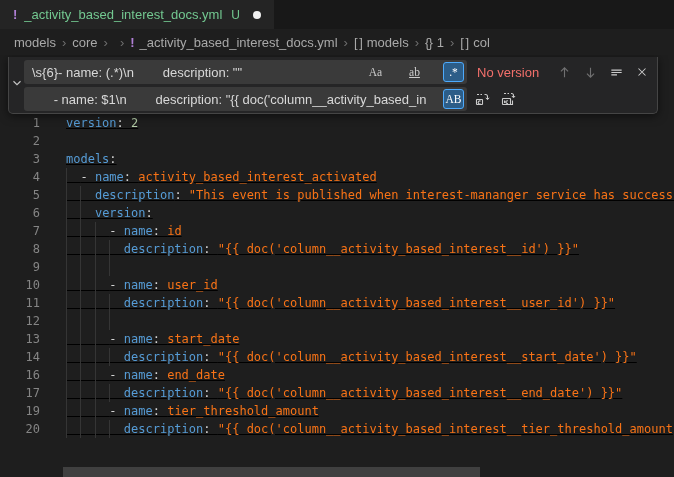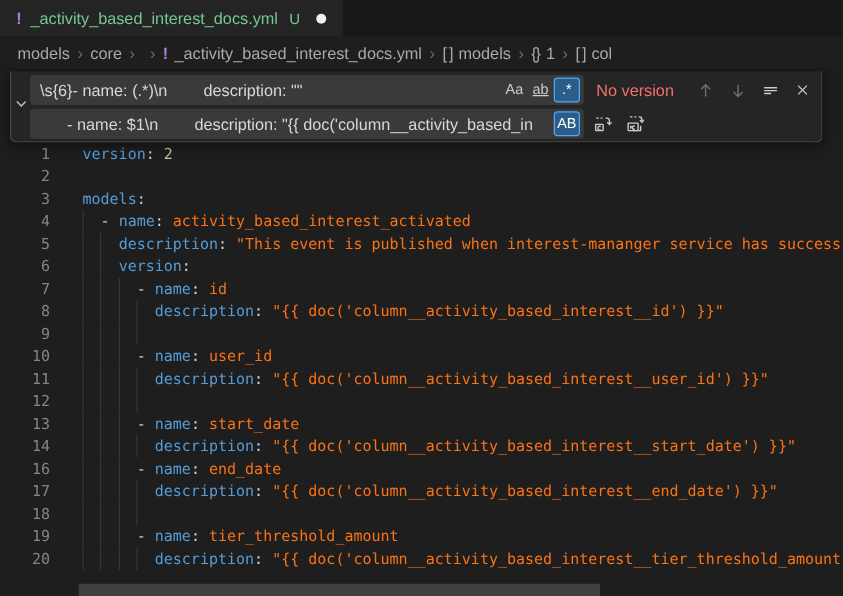--- a/index.html
+++ b/index.html
@@ -22,21 +22,21 @@
   .bc-sep { color:#6e6e6e; margin:0 6px; font-size:13px; }
   .bc-icon { color:#a9a9a9; margin-right:5px; letter-spacing:-1px; }
   .bc-icon.purple { color:#b180d7; font-weight:bold; letter-spacing:0; }
   .bc-item { display:inline-flex; align-items:center; cursor:default; }
 
   
   .editor { position:relative; width:674px; height:422px; background:#1e1e1e; overflow:hidden; }
   .lines { margin-top:59px; font-family:"DejaVu Sans Mono", monospace; font-size:12px; }
   .line { display:flex; height:18px; line-height:18px; white-space:pre; }
   .ln { flex:none; width:40px; text-align:right; color:#858585; }
-  .code { position:relative; padding-left:26px; flex:1; overflow:hidden; }
+  .code { position:relative; padding-left:26px; flex:1; overflow:hidden;text-decoration:underline; }
   .guide { position:absolute; top:0; bottom:0; width:1px; background:#353535; }
   .tok-key { color:#569cd6; }
   .tok-pun { color:#d4d4d4; }
   .tok-str { color:#f97316; }
   .tok-num { color:#b5cea8; }
   .tok-ws  { color:#d4d4d4; }
 
   .hscroll { position:absolute; left:63px; bottom:0; width:417px; height:10px;
     background:rgba(121,121,121,0.38); }
 
@@ -44,21 +44,21 @@
   .findwidget { position:absolute; top:2px; left:8px; width:650px; height:57px;
     background:#252526; border:1px solid #454545; border-top:none;
     border-radius:0 0 5px 5px; box-shadow:0 2px 10px rgba(0,0,0,.55);
     display:flex; align-items:stretch; }
   .fw-toggle { width:24px; display:flex; align-items:center; justify-content:center; color:#c5c5c5; }
   .fw-rows { flex:1; padding:3px 4px 3px 0; display:flex; flex-direction:column; gap:3px; }
   .fw-row { display:flex; align-items:center; height:24px; }
   .fw-input { width:443px; height:24px; background:#3a3a3a; border-radius:3px;
     display:flex; align-items:center; padding:0 3px 0 8px; overflow:hidden; }
   .fw-text { flex:1; font-size:13px; color:#d8d8d8; white-space:pre; overflow:hidden; }
-  .fw-opts { display:flex; gap:0; flex:none; margin-left:4px; }
+  .fw-opts { display:flex; gap:18px; flex:none; margin-left:4px;font-family:Liberation Serif, serif; }
   .opt { width:21px; height:20px; border-radius:3px; display:flex; align-items:center;
     justify-content:center; font-size:11.5px; color:#cccccc; border:1px solid transparent; }
   .opt.underlined { text-decoration:underline; }
   .opt.active { background:rgba(36,114,184,0.62); border-color:#4daafc; color:#ffffff; }
   .fw-results { color:#f4706b; font-size:13px; margin-left:10px; min-width:72px; }
   .fw-btn { width:22px; height:22px; display:flex; align-items:center; justify-content:center;
     margin-left:4px; border-radius:3px; color:#cccccc; }
   .fw-btn svg { display:block; }
   .fw-btn.disabled { opacity:0.45; }
 </style>
@@ -118,21 +118,20 @@
         <div class="line"><span class="ln">7</span><span class="code"><span class="guide" style="left: calc(0ch + 26px);"></span><span class="guide" style="left: calc(2ch + 26px);"></span><span class="guide" style="left: calc(4ch + 26px);"></span><span class="tok-ws">      </span><span class="tok-pun">- </span><span class="tok-key">name</span><span class="tok-pun">: </span><span class="tok-str">id</span></span></div>
         <div class="line"><span class="ln">8</span><span class="code"><span class="guide" style="left: calc(0ch + 26px);"></span><span class="guide" style="left: calc(2ch + 26px);"></span><span class="guide" style="left: calc(4ch + 26px);"></span><span class="guide" style="left: calc(6ch + 26px);"></span><span class="tok-ws">        </span><span class="tok-key">description</span><span class="tok-pun">: </span><span class="tok-str">"{{ doc('column__activity_based_interest__id') }}"</span></span></div>
         <div class="line"><span class="ln">9</span><span class="code"><span class="guide" style="left: calc(0ch + 26px);"></span><span class="guide" style="left: calc(2ch + 26px);"></span><span class="guide" style="left: calc(4ch + 26px);"></span><span class="guide" style="left: calc(6ch + 26px);"></span></span></div>
         <div class="line"><span class="ln">10</span><span class="code"><span class="guide" style="left: calc(0ch + 26px);"></span><span class="guide" style="left: calc(2ch + 26px);"></span><span class="guide" style="left: calc(4ch + 26px);"></span><span class="tok-ws">      </span><span class="tok-pun">- </span><span class="tok-key">name</span><span class="tok-pun">: </span><span class="tok-str">user_id</span></span></div>
         <div class="line"><span class="ln">11</span><span class="code"><span class="guide" style="left: calc(0ch + 26px);"></span><span class="guide" style="left: calc(2ch + 26px);"></span><span class="guide" style="left: calc(4ch + 26px);"></span><span class="guide" style="left: calc(6ch + 26px);"></span><span class="tok-ws">        </span><span class="tok-key">description</span><span class="tok-pun">: </span><span class="tok-str">"{{ doc('column__activity_based_interest__user_id') }}"</span></span></div>
         <div class="line"><span class="ln">12</span><span class="code"><span class="guide" style="left: calc(0ch + 26px);"></span><span class="guide" style="left: calc(2ch + 26px);"></span><span class="guide" style="left: calc(4ch + 26px);"></span><span class="guide" style="left: calc(6ch + 26px);"></span></span></div>
         <div class="line"><span class="ln">13</span><span class="code"><span class="guide" style="left: calc(0ch + 26px);"></span><span class="guide" style="left: calc(2ch + 26px);"></span><span class="guide" style="left: calc(4ch + 26px);"></span><span class="tok-ws">      </span><span class="tok-pun">- </span><span class="tok-key">name</span><span class="tok-pun">: </span><span class="tok-str">start_date</span></span></div>
         <div class="line"><span class="ln">14</span><span class="code"><span class="guide" style="left: calc(0ch + 26px);"></span><span class="guide" style="left: calc(2ch + 26px);"></span><span class="guide" style="left: calc(4ch + 26px);"></span><span class="guide" style="left: calc(6ch + 26px);"></span><span class="tok-ws">        </span><span class="tok-key">description</span><span class="tok-pun">: </span><span class="tok-str">"{{ doc('column__activity_based_interest__start_date') }}"</span></span></div>
         <div class="line"><span class="ln">16</span><span class="code"><span class="guide" style="left: calc(0ch + 26px);"></span><span class="guide" style="left: calc(2ch + 26px);"></span><span class="guide" style="left: calc(4ch + 26px);"></span><span class="tok-ws">      </span><span class="tok-pun">- </span><span class="tok-key">name</span><span class="tok-pun">: </span><span class="tok-str">end_date</span></span></div>
         <div class="line"><span class="ln">17</span><span class="code"><span class="guide" style="left: calc(0ch + 26px);"></span><span class="guide" style="left: calc(2ch + 26px);"></span><span class="guide" style="left: calc(4ch + 26px);"></span><span class="guide" style="left: calc(6ch + 26px);"></span><span class="tok-ws">        </span><span class="tok-key">description</span><span class="tok-pun">: </span><span class="tok-str">"{{ doc('column__activity_based_interest__end_date') }}"</span></span></div>
-        <div class="line"><span class="ln">18</span><span class="code"><span class="guide" style="left: calc(0ch + 26px);"></span><span class="guide" style="left: calc(2ch + 26px);"></span><span class="guide" style="left: calc(4ch + 26px);"></span><span class="guide" style="left: calc(6ch + 26px);"></span></span></div>
         <div class="line"><span class="ln">19</span><span class="code"><span class="guide" style="left: calc(0ch + 26px);"></span><span class="guide" style="left: calc(2ch + 26px);"></span><span class="guide" style="left: calc(4ch + 26px);"></span><span class="tok-ws">      </span><span class="tok-pun">- </span><span class="tok-key">name</span><span class="tok-pun">: </span><span class="tok-str">tier_threshold_amount</span></span></div>
         <div class="line"><span class="ln">20</span><span class="code"><span class="guide" style="left: calc(0ch + 26px);"></span><span class="guide" style="left: calc(2ch + 26px);"></span><span class="guide" style="left: calc(4ch + 26px);"></span><span class="guide" style="left: calc(6ch + 26px);"></span><span class="tok-ws">        </span><span class="tok-key">description</span><span class="tok-pun">: </span><span class="tok-str">"{{ doc('column__activity_based_interest__tier_threshold_amount</span></span></div>
       </div>
     <div class="hscroll"></div>
 
     <div class="findwidget">
       <div class="fw-toggle">
         <span>
           <svg width="14" height="14" viewBox="0 0 16 16">
               <path d="M4 6l4 4 4-4" stroke="currentColor" stroke-width="1.3" fill="none"></path>

